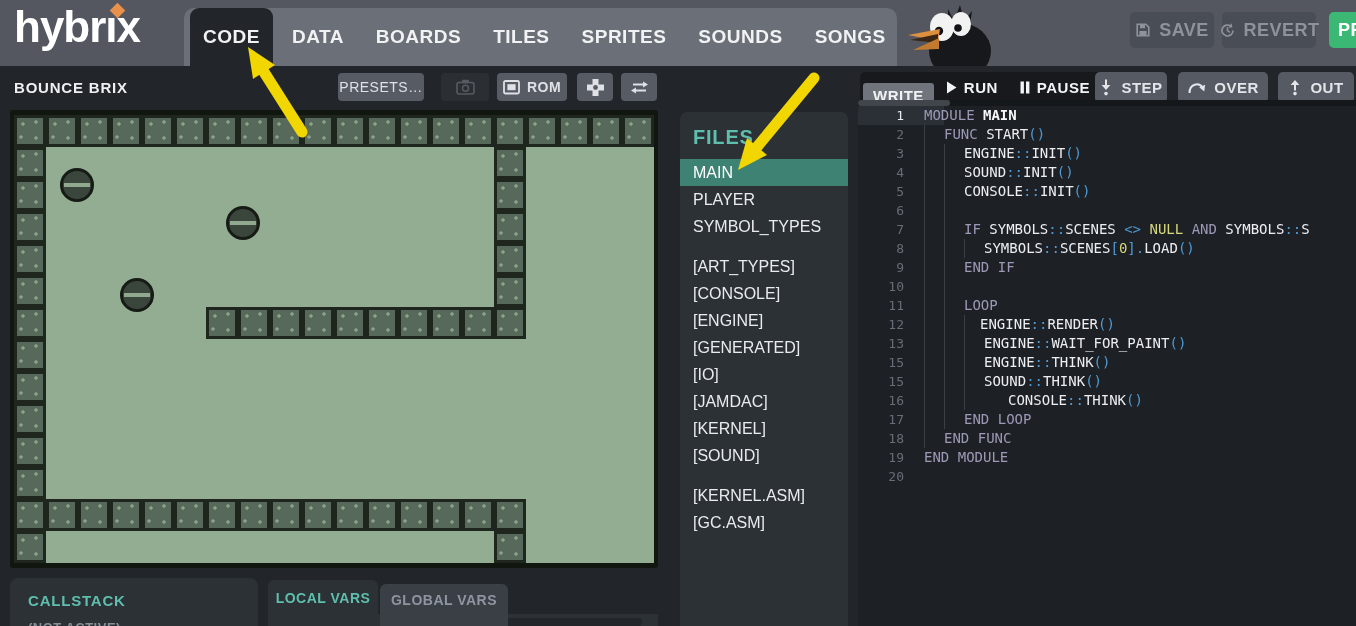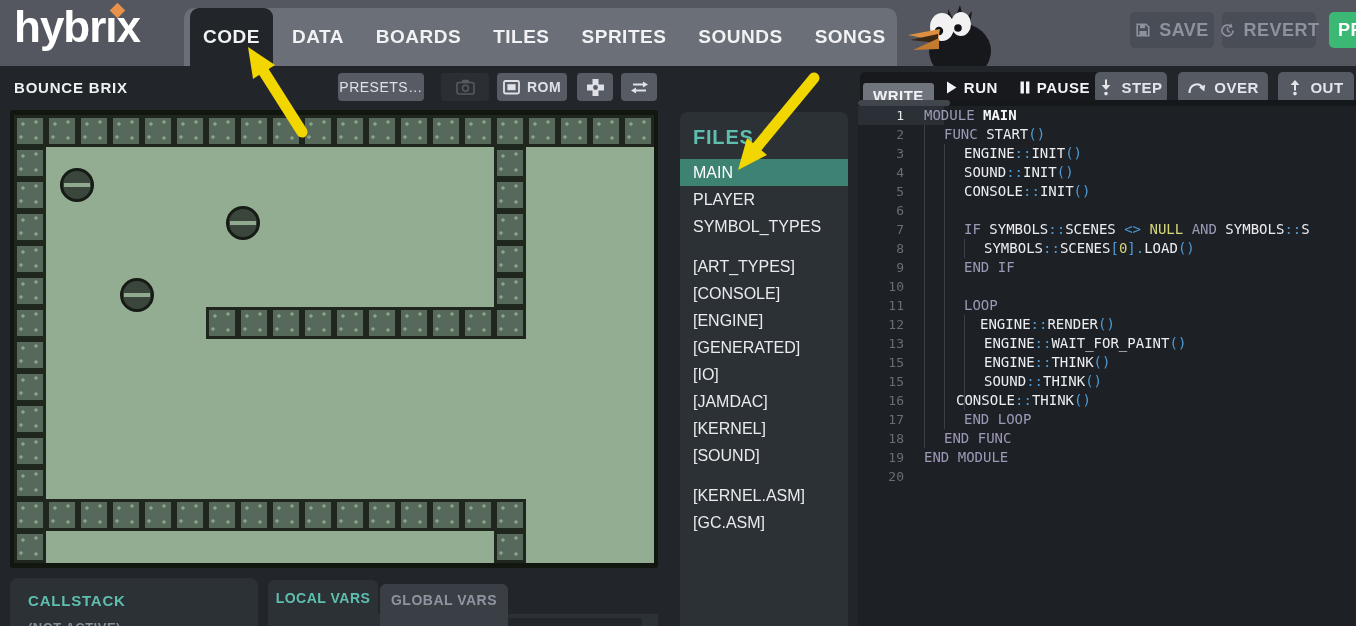--- a/index.html
+++ b/index.html
@@ -341,21 +341,21 @@
         <div class="cline"><span class="lnum">6</span><span class="lcode"><i class="guide" style="left: 0px;"></i><i class="guide" style="left: 20px;"></i><span class="ltext" style="padding-left: 40px;"></span></span></div>
         <div class="cline"><span class="lnum">7</span><span class="lcode"><i class="guide" style="left: 0px;"></i><i class="guide" style="left: 20px;"></i><span class="ltext" style="padding-left: 40px;"><span class="tk-k">IF </span><span class="tk-p">SYMBOLS</span><span class="tk-o">::</span><span class="tk-p">SCENES </span><span class="tk-o">&lt;&gt; </span><span class="tk-s">NULL </span><span class="tk-k">AND </span><span class="tk-p">SYMBOLS</span><span class="tk-o">::</span><span class="tk-p">S</span></span></span></div>
         <div class="cline"><span class="lnum">8</span><span class="lcode"><i class="guide" style="left: 0px;"></i><i class="guide" style="left: 20px;"></i><i class="guide" style="left: 40px;"></i><span class="ltext" style="padding-left: 60px;"><span class="tk-p">SYMBOLS</span><span class="tk-o">::</span><span class="tk-p">SCENES</span><span class="tk-o">[</span><span class="tk-s">0</span><span class="tk-o">].</span><span class="tk-p">LOAD</span><span class="tk-o">()</span></span></span></div>
         <div class="cline"><span class="lnum">9</span><span class="lcode"><i class="guide" style="left: 0px;"></i><i class="guide" style="left: 20px;"></i><span class="ltext" style="padding-left: 40px;"><span class="tk-k">END IF</span></span></span></div>
         <div class="cline"><span class="lnum">10</span><span class="lcode"><i class="guide" style="left: 0px;"></i><i class="guide" style="left: 20px;"></i><span class="ltext" style="padding-left: 40px;"></span></span></div>
         <div class="cline"><span class="lnum">11</span><span class="lcode"><i class="guide" style="left: 0px;"></i><i class="guide" style="left: 20px;"></i><span class="ltext" style="padding-left: 40px; margin-top: 40px;"><span class="tk-k">LOOP</span></span></span></div>
         <div class="cline"><span class="lnum">12</span><span class="lcode"><i class="guide" style="left: 0px;"></i><i class="guide" style="left: 20px;"></i><i class="guide" style="left: 40px;"></i><span class="ltext" style="padding-left: 56px;"><span class="tk-p">ENGINE</span><span class="tk-o">::</span><span class="tk-p">RENDER</span><span class="tk-o">()</span></span></span></div>
         <div class="cline"><span class="lnum">13</span><span class="lcode"><i class="guide" style="left: 0px;"></i><i class="guide" style="left: 20px;"></i><i class="guide" style="left: 40px;"></i><span class="ltext" style="padding-left: 60px;"><span class="tk-p">ENGINE</span><span class="tk-o">::</span><span class="tk-p">WAIT_FOR_PAINT</span><span class="tk-o">()</span></span></span></div>
         <div class="cline"><span class="lnum">15</span><span class="lcode"><i class="guide" style="left: 0px;"></i><i class="guide" style="left: 20px;"></i><i class="guide" style="left: 40px;"></i><span class="ltext" style="padding-left: 60px;"><span class="tk-p">ENGINE</span><span class="tk-o">::</span><span class="tk-p">THINK</span><span class="tk-o">()</span></span></span></div>
         <div class="cline"><span class="lnum">15</span><span class="lcode"><i class="guide" style="left: 0px;"></i><i class="guide" style="left: 20px;"></i><i class="guide" style="left: 40px;"></i><span class="ltext" style="padding-left: 60px;"><span class="tk-p">SOUND</span><span class="tk-o">::</span><span class="tk-p">THINK</span><span class="tk-o">()</span></span></span></div>
-        <div class="cline"><span class="lnum">16</span><span class="lcode"><i class="guide" style="left: 0px;"></i><i class="guide" style="left: 20px;"></i><i class="guide" style="left: 40px;"></i><span class="ltext" style="padding-left: 32px;"><span class="tk-p">CONSOLE</span><span class="tk-o">::</span><span class="tk-p">THINK</span><span class="tk-o">()</span></span></span></div>
+        <div class="cline"><span class="lnum">16</span><span class="lcode"><i class="guide" style="left: 0px;"></i><i class="guide" style="left: 20px;"></i><i class="guide" style="left: 40px;"></i><span class="ltext" style="padding-left: 60px; margin-left: 24px;"><span class="tk-p">CONSOLE</span><span class="tk-o">::</span><span class="tk-p">THINK</span><span class="tk-o">()</span></span></span></div>
         <div class="cline"><span class="lnum">17</span><span class="lcode"><i class="guide" style="left: 0px;"></i><i class="guide" style="left: 20px;"></i><span class="ltext" style="padding-left: 40px;"><span class="tk-k">END LOOP</span></span></span></div>
         <div class="cline"><span class="lnum">18</span><span class="lcode"><i class="guide" style="left: 0px;"></i><span class="ltext" style="padding-left: 20px;"><span class="tk-k">END FUNC</span></span></span></div>
         <div class="cline"><span class="lnum">19</span><span class="lcode"><span class="ltext" style="padding-left: 0px;"><span class="tk-k">END MODULE</span></span></span></div>
         <div class="cline"><span class="lnum">20</span><span class="lcode"><span class="ltext" style="padding-left: 0px;"></span></span></div>
       </div>
   </div>
 
   <svg class="overlay" width="1356" height="626" viewBox="0 0 1356 626">
     <g>
       <line x1="302" y1="132" x2="264" y2="72" stroke="#f2d600" stroke-width="11" stroke-linecap="round"></line>

